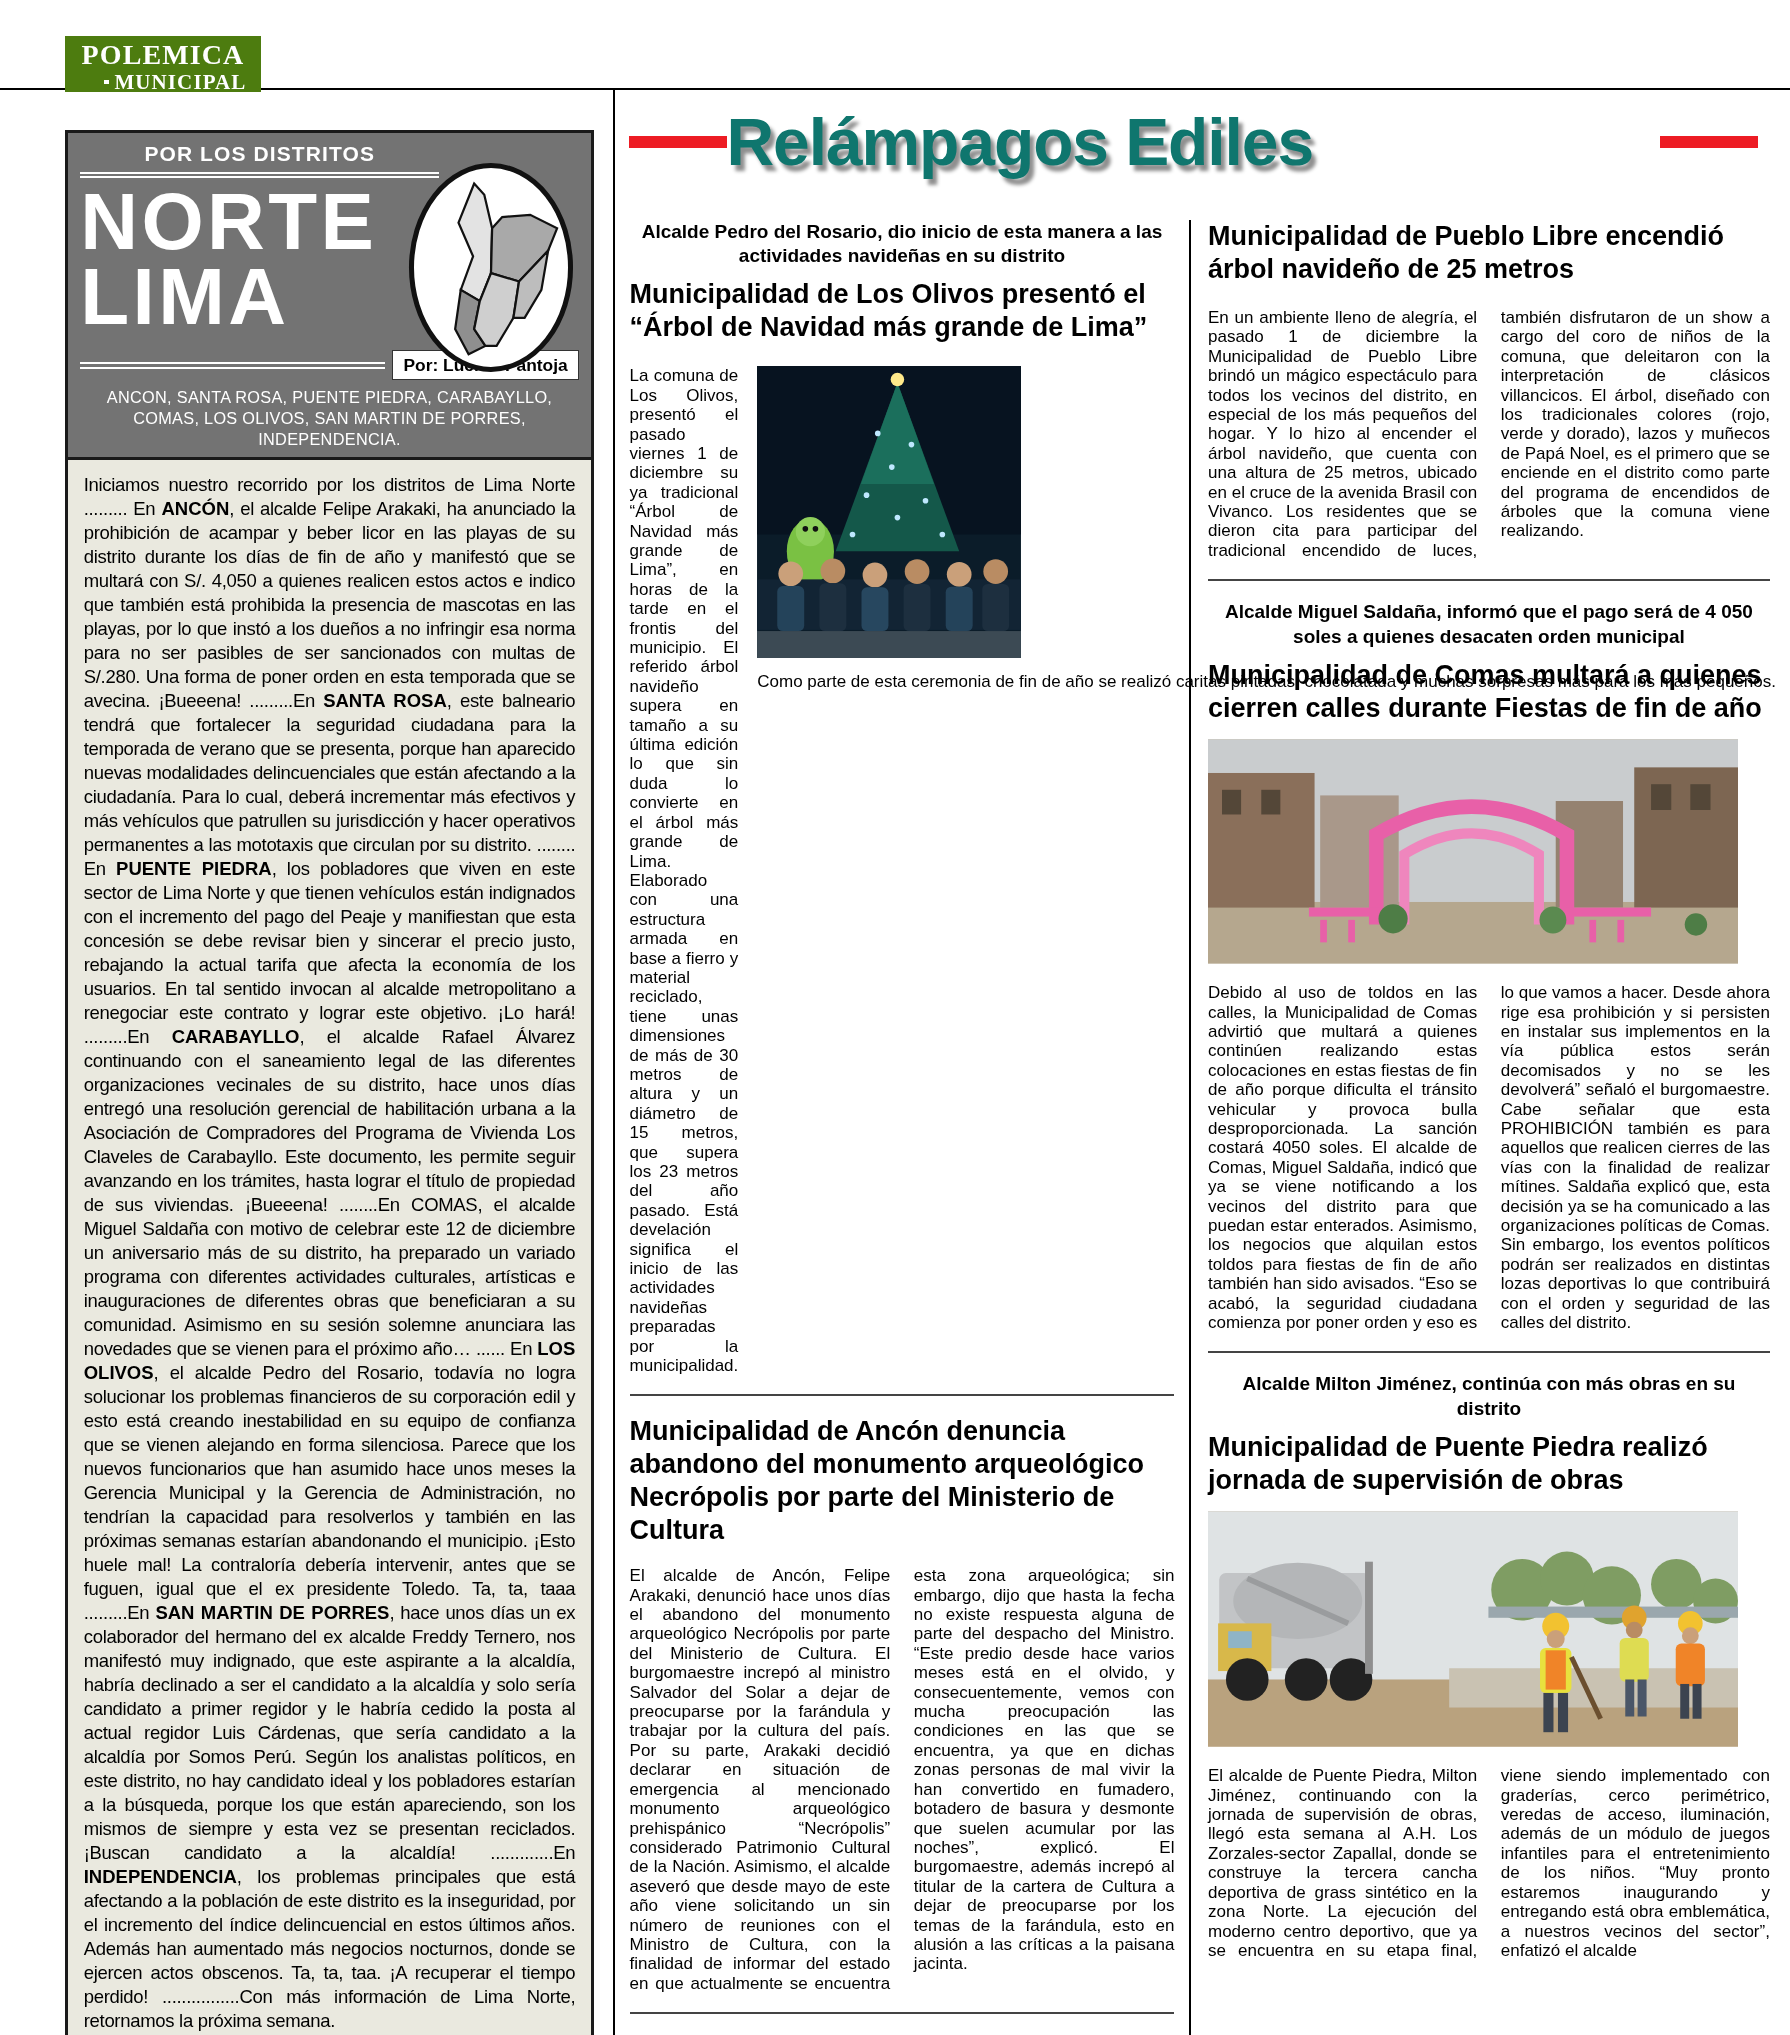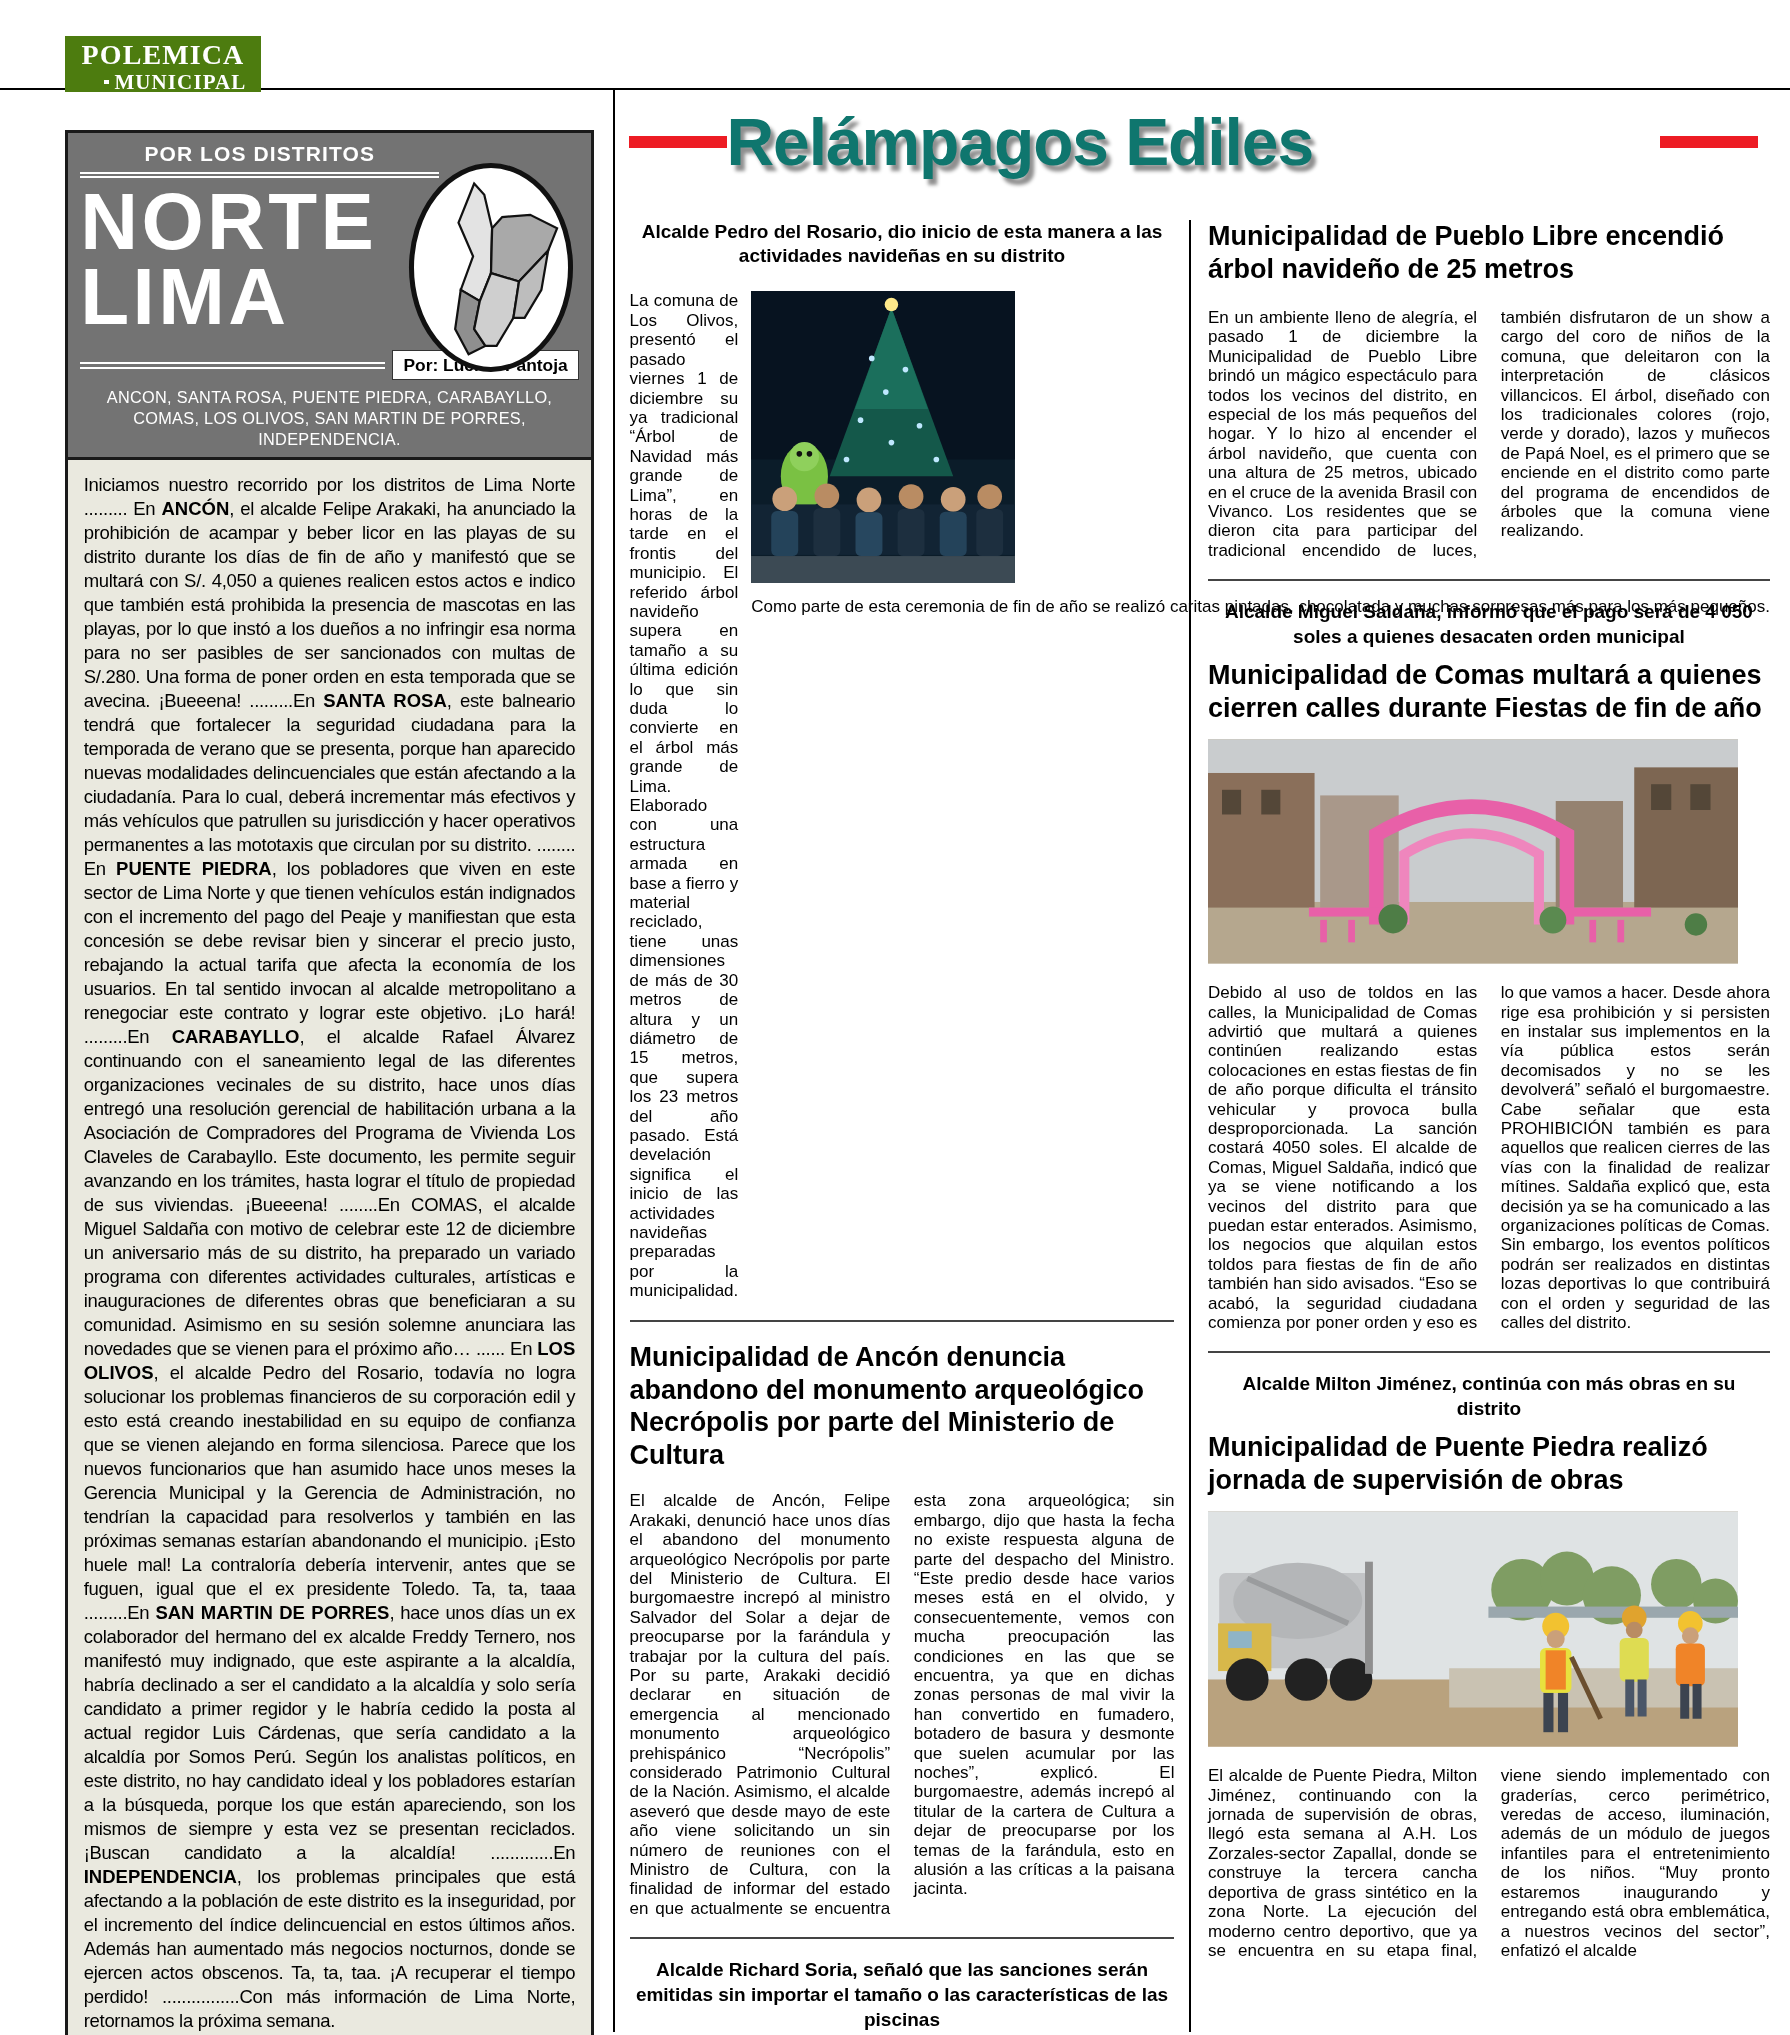--- a/index.html
+++ b/index.html
@@ -50,21 +50,21 @@
   .col-mid { width:574px; flex-shrink:0; padding:0 14.6px; }
   .col-right { flex:1; border-left:2.2px solid #000; padding:0 1.1px 0 17px; }
 
   .kicker { font-weight:bold; font-size:19px; text-align:center; line-height:1.3; }
   .art-title { font-weight:bold; font-size:27px; text-align:left; line-height:1.22; margin-top:9px; }
   .body2 { column-count:2; column-gap:23.6px; font-size:17px; line-height:19.4px; text-align:justify; margin-top:19px; }
   .body1 { font-size:17px; line-height:19.4px; text-align:justify; }
   .caption { font-size:17px; line-height:19.6px; text-align:justify; margin-top:13.5px; }
   .rule { border:none; border-top:2.2px solid #444; margin:19px 0; }
 
-  .lo-split { display:flex; gap:13px; margin-top:22.5px; }
+  .lo-split { display:flex; gap:19px; margin-top:22.5px; }
   .lo-split .body1 { flex:1; }
   .figure { flex-shrink:0; }
   .figure svg { display:block; }
 
   .photo-full { margin-top:14.6px; }
   .pl-body { margin-top:22.5px; }
 </style>
 </head>
 <body>
 
@@ -112,20 +112,21 @@
       <div class="headline">Relámpagos Ediles</div>
       <div class="headline-dash"></div>
     </div>
 
     <div class="columns">
 
       <div class="col-mid">
 
         <article>
           <div class="kicker">Alcalde Pedro del Rosario, dio inicio de esta manera a las actividades navideñas en su distrito</div>
+          <div class="art-title">Municipalidad de Los Olivos presentó el “Árbol de Navidad más grande de Lima”</div>
           <div class="lo-split">
             <div class="body1">La comuna de Los Olivos, presentó el pasado viernes 1 de diciembre su ya tradicional “Árbol de Navidad más grande de Lima”, en horas de la tarde en el frontis del municipio. El referido árbol navideño supera en tamaño a su última edición lo que sin duda lo convierte en el árbol más grande de Lima. Elaborado con una estructura armada en base a fierro y material reciclado, tiene unas dimensiones de más de 30 metros de altura y un diámetro de 15 metros, que supera los 23 metros del año pasado. Está develación significa el inicio de las actividades navideñas preparadas por la municipalidad.</div>
             <div class="figure">
               <svg width="264" height="292" viewBox="0 0 470 520">
                 <rect width="470" height="520" fill="#0b1c29"></rect>
                 <rect width="470" height="300" fill="#071320"></rect>
                 <polygon points="250,30 140,330 360,330" fill="#14584a"></polygon>
                 <polygon points="250,30 185,210 315,210" fill="#1b6f5c"></polygon>
                 <circle cx="250" cy="24" r="12" fill="#ffe98a"></circle>
                 <g fill="#bfe8ff">

